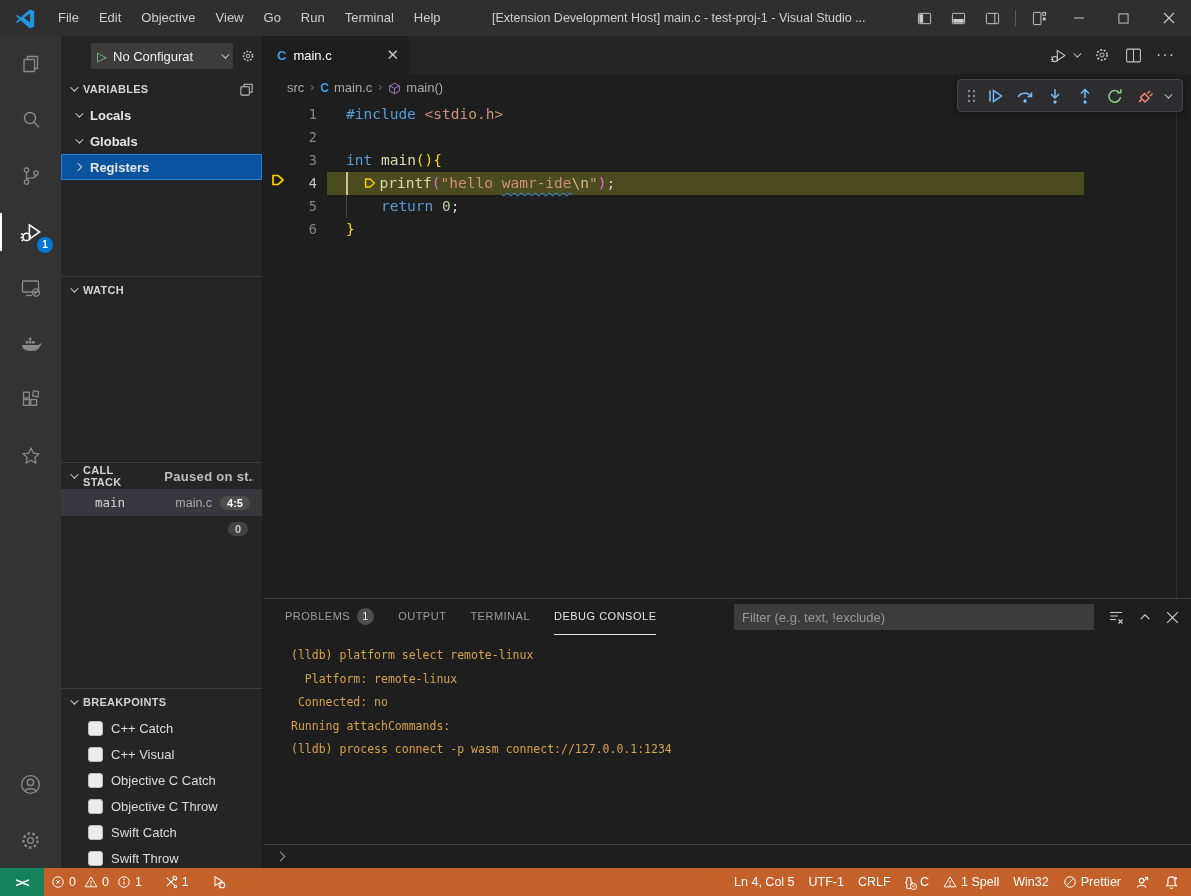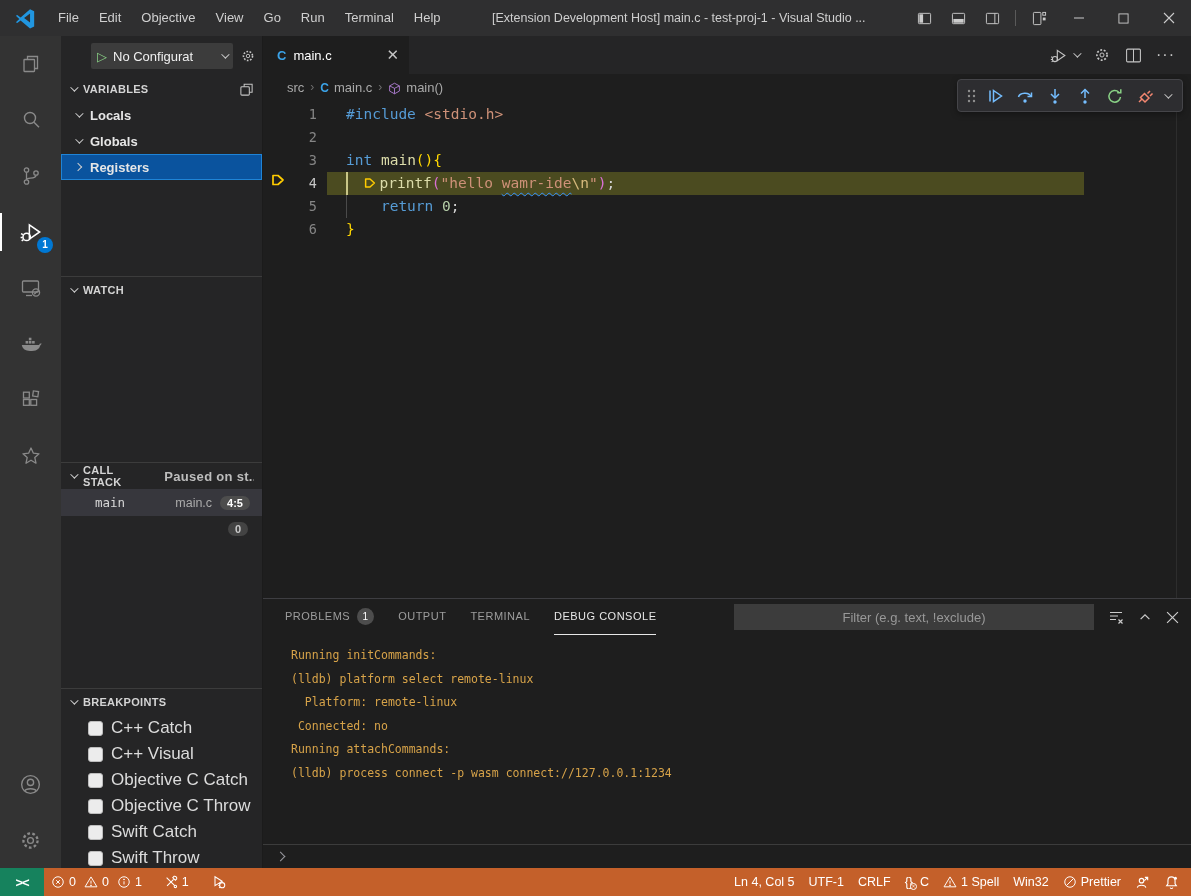--- a/index.html
+++ b/index.html
@@ -46,21 +46,21 @@
   .tree-row .chev{margin-right:9px;color:#cccccc;}
   .tree-row.selected{background:#0a539e;box-shadow:inset 0 0 0 1px #1f84d7;}
   .cs-row{height:27px;display:flex;align-items:center;background:#37373d;padding:0 12px 0 34px;}
   .cs-fn{font-family:"DejaVu Sans Mono",monospace;font-size:12.5px;color:#d8d8d8;}
   .cs-right{margin-left:auto;display:flex;align-items:center;gap:8px;}
   .cs-file{color:#ababab;font-size:12.5px;}
   .badge{background:#4d4d4d;color:#ffffff;border-radius:9px;padding:1px 7px;font-size:11px;font-weight:600;}
   .cs-row2{height:26px;display:flex;align-items:center;justify-content:flex-end;padding-right:14px;}
   .bp-row{height:26px;display:flex;align-items:center;padding-left:27px;color:#dcdcdc;font-weight:400;}
   .cbx{width:15px;height:15px;background:#ececec;border:1px solid #bdbdbd;border-radius:3px;margin-right:8px;flex:none;}
-  .bp-label{font-size:17px;}
+  .bp-label{font-size:13px;}
 
   
   .chev{display:inline-block;width:6px;height:6px;border-right:1.4px solid currentColor;border-bottom:1.4px solid currentColor;flex:none;}
   .chev.down{transform:rotate(45deg) translateY(-2px);}
   .chev.right{transform:rotate(-45deg);}
 
   
   .editorcol{flex:1;display:flex;flex-direction:column;min-width:0;border-left:1px solid #1b1b1b;}
   .tabbar{height:38px;background:#252526;display:flex;align-items:stretch;flex:none;}
   .tab{width:146px;background:#1e1e1e;display:flex;align-items:center;padding:0 10px 0 14px;gap:7px;}
@@ -105,21 +105,21 @@
   .grip{width:14px;display:flex;align-items:center;justify-content:center;}
 
   
   .panel{height:270px;flex:none;border-top:1px solid #3e3e42;display:flex;flex-direction:column;background:#1e1e1e;}
   .panel-top{height:36px;display:flex;align-items:center;padding:0 12px 0 22px;flex:none;}
   .ptabs{display:flex;gap:24px;height:100%;}
   .ptab{display:flex;align-items:center;gap:7px;height:100%;font-size:11px;letter-spacing:.5px;color:#9d9d9d;border-bottom:1px solid transparent;padding-bottom:1px;}
   .ptab.active{color:#e7e7e7;border-bottom-color:#e7e7e7;}
   .pbadge{background:#4d4d4d;color:#fff;border-radius:50%;width:17px;height:17px;line-height:17px;text-align:center;font-size:10px;}
   .pfilter{margin-left:auto;width:360px;height:26px;background:#3c3c3c;border:none;outline:none;color:#e0e0e0;font-size:13px;
-    padding:0 8px;font-family:"Liberation Sans",sans-serif;text-align:center;}
+    padding:0 8px;font-family:"Liberation Sans",sans-serif;}
   .pfilter::placeholder{color:#989898;}
   .panel-icons{display:flex;align-items:center;gap:14px;margin-left:14px;color:#cccccc;}
   .console{flex:1;padding:9px 0 0 28px;font-family:"DejaVu Sans Mono",monospace;font-size:11.5px;overflow:hidden;}
   .console-line{height:23.5px;line-height:23.5px;white-space:pre;color:#d7a349;}
   .console-input{height:24px;border-top:1px solid #3c3c3c;display:flex;align-items:center;padding-left:14px;flex:none;}
   .prompt-chev{width:7px;height:7px;border-right:1.8px solid #9a9aa0;border-bottom:1.8px solid #9a9aa0;transform:rotate(-45deg);}
 
   
   .statusbar{position:absolute;left:0;right:0;bottom:0;height:28px;background:#c4602a;display:flex;align-items:center;color:#ffffff;font-size:12.5px;}
   .sb-remote{width:44px;height:100%;background:#16825d;display:flex;align-items:center;justify-content:center;
@@ -501,21 +501,20 @@
                 </svg>
             </span>
             <span>
               <svg width="13" height="13" viewBox="0 0 12 12">
                   <path d="M1 1l10 10M11 1L1 11" stroke="#ccc" stroke-width="1.1"></path>
                 </svg>
             </span>
           </div>
         </div>
         <div class="console">
-            <div class="console-line">Running initCommands:</div>
             <div class="console-line">(lldb) platform select remote-linux</div>
             <div class="console-line">  Platform: remote-linux</div>
             <div class="console-line"> Connected: no</div>
             <div class="console-line">Running attachCommands:</div>
             <div class="console-line">(lldb) process connect -p wasm connect://127.0.0.1:1234</div>
           </div>
         <div class="console-input">
           <span class="prompt-chev"></span>
         </div>
       </div>

